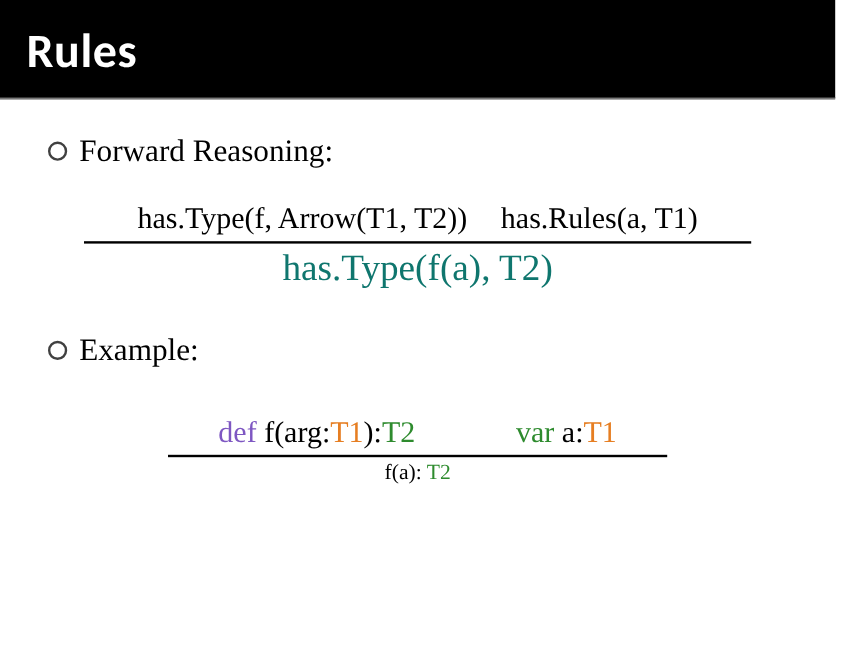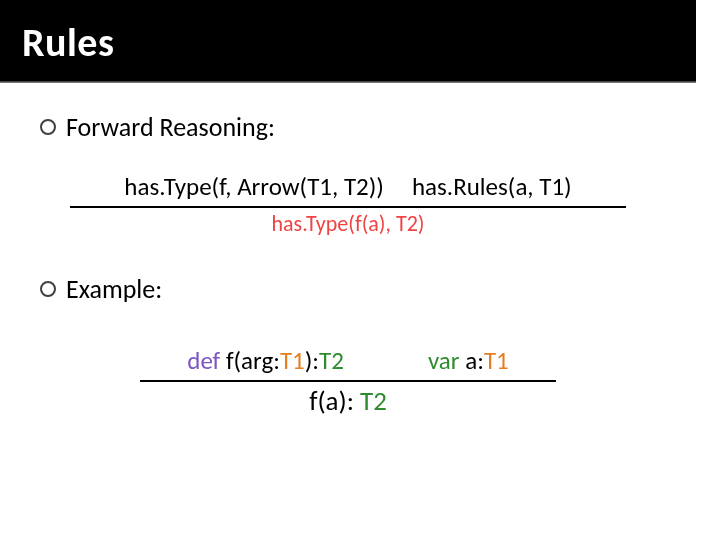--- a/index.html
+++ b/index.html
@@ -1,32 +1,32 @@
 <!DOCTYPE html>
 <html><head>
 <meta charset="utf-8">
 <style>
   * { margin: 0; padding: 0; box-sizing: border-box; }
   html, body { width: 720px; height: 540px; overflow: hidden; font-family: "Segoe UI", "Calibri", Arial, sans-serif; background: #fff; }
   .slide { width: 696px; height: 540px; position: relative; background: #fff; }
   .titlebar { background: #000; padding: 18px 22px 14px 22px; border-bottom: 1px solid #444; }
   .title { color: #fff; font-weight: 700; font-size: 40px; letter-spacing: 0.5px; }
   .titlebar-line { height: 1px; background: #777; }
-  .body { padding: 24px 40px 0 40px; }
+  .body { padding: 24px 40px 0 40px; font-family: Liberation Serif, serif; }
   .bullet-row { display: flex; align-items: center; gap: 10px; font-size: 26px; color: #000; margin-top: 4px; margin-bottom: 28px; }
   .bullet-row.second { margin-top: 8px; margin-bottom: 40px; }
   .bullet-icon { width: 16px; height: 16px; border: 2px solid #404040; border-radius: 50%; flex: 0 0 auto; }
   .inference { width: 560px; margin: 0 auto 36px auto; text-align: center; }
   .inference .premises { display: flex; justify-content: center; gap: 28px; font-size: 25px; color: #000; white-space: nowrap; text-align: right; }
   .inference .rule-line { height: 2px; background: #000; margin: 4px 2px 2px 2px; }
-  .inference .concl { font-size: 22px; color: #ef4444; }
+  .inference .concl { font-size: 31px; color: #0f766e; }
   .inference2 { width: 420px; margin: 0 auto; text-align: center; }
   .inference2 .premises { display: flex; justify-content: center; gap: 64px; font-size: 25px; white-space: nowrap; }
   .inference2 .rule-line { height: 2px; background: #000; margin: 4px 2px 2px 2px; }
-  .inference2 .concl { font-size: 27px; }
+  .inference2 .concl { font-size: 18px; }
   .kw-def { color: #7e57c2; }
   .fn { color: #000; }
   .tok { color: #000; }
   .ty-t1 { color: #e67e22; }
   .ty-t2 { color: #2e8b2e; }
   .kw-var { color: #2e8b2e; margin-left: 20px; }
   .id-a { color: #000; }
 </style>
 </head>
 <body>

